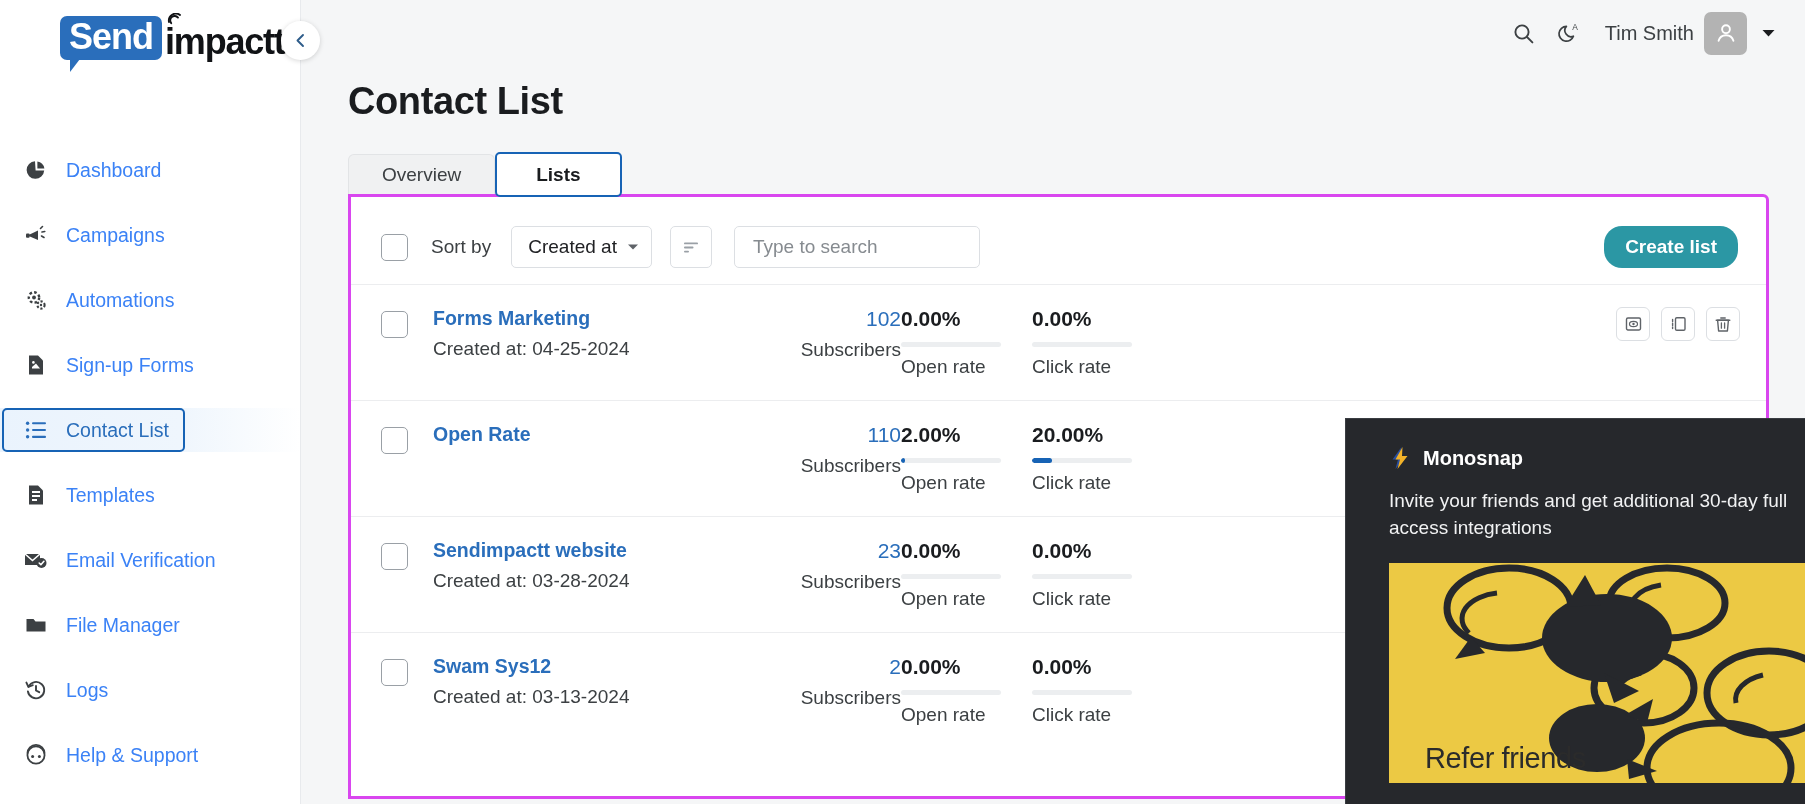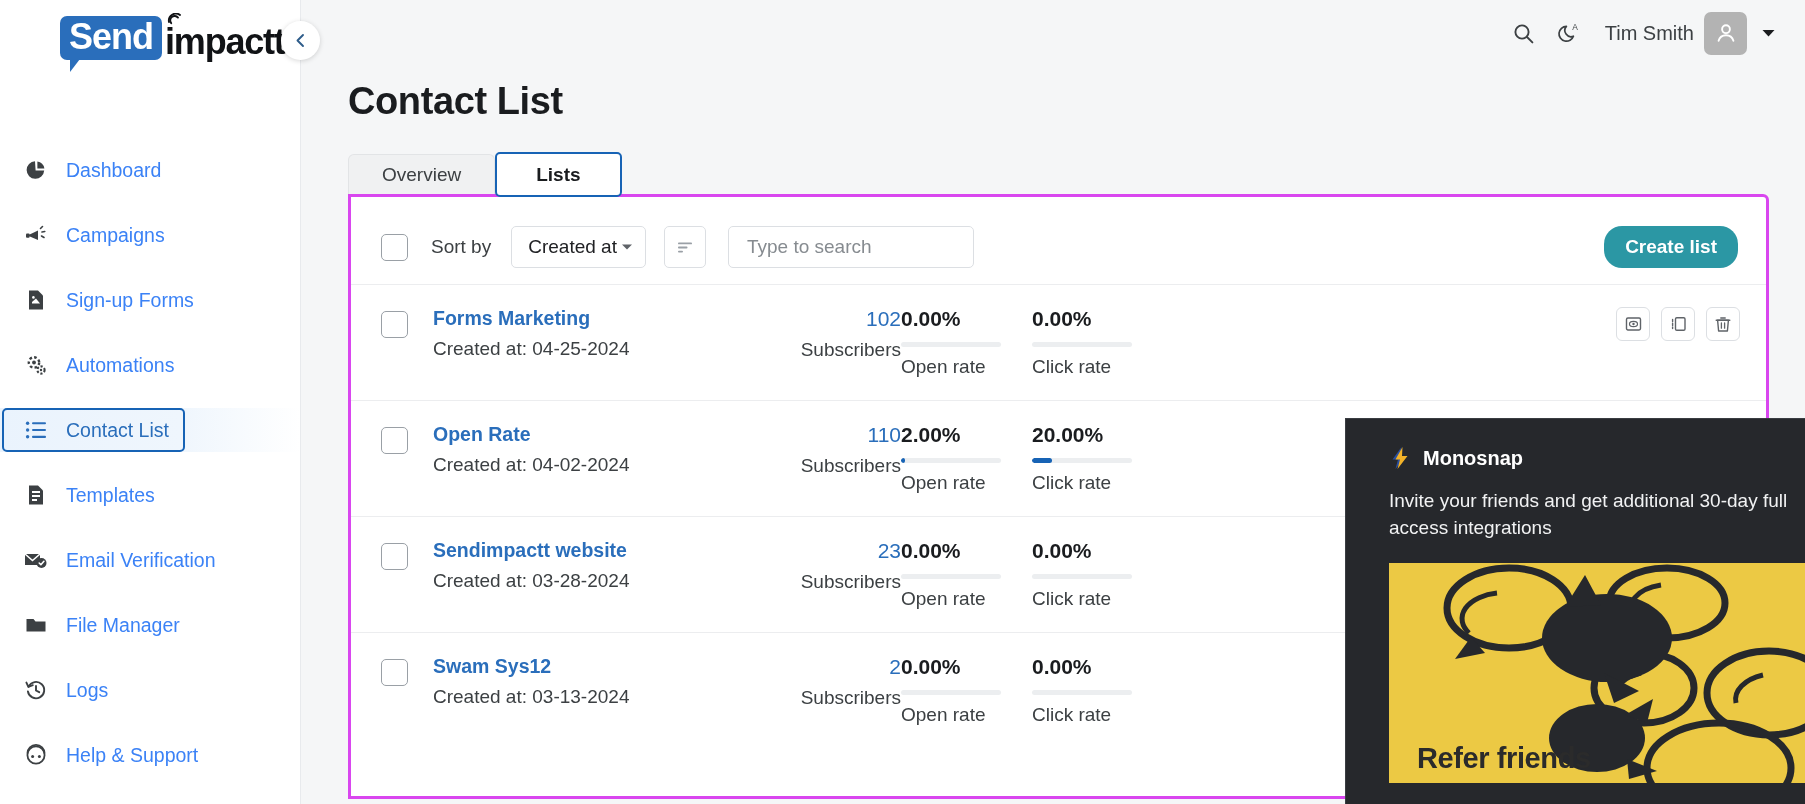--- a/index.html
+++ b/index.html
@@ -150,21 +150,21 @@
   .chk {
     width: 27px; height: 27px; border: 1.5px solid #9aa0a6; border-radius: 5px;
     background: #fff; cursor: pointer; min-width: 27px;
   }
   .sortby-label { font-size: 19px; color: #3c4043; margin-left: 23px; }
   .select-box {
     margin-left: 20px;
     height: 42px; min-width: 118px;
     border: 1px solid #dcdfe3; border-radius: 5px; background: #fff;
     display: flex; align-items: center; justify-content: space-between;
-    padding: 0 12px 0 16px; font-size: 19px; color: #202124; cursor: pointer; gap: 4px;
+    padding: 0 12px 0 16px; font-size: 19px; color: #202124; cursor: pointer; gap: 10px;
   }
   .icon-btn-sq {
     margin-left: 18px;
     width: 42px; height: 42px; border: 1px solid #dcdfe3; border-radius: 5px; background: #fff;
     display: flex; align-items: center; justify-content: center; cursor: pointer;
   }
   .search-box {
     margin-left: 22px;
     width: 246px; height: 42px;
     border: 1px solid #dcdfe3; border-radius: 5px; background: #fff;
@@ -235,22 +235,22 @@
   .ms-title { color: #ffffff; font-size: 20px; font-weight: bold; margin-left: 12px; }
   .ms-body {
     color: #f1f2f3; font-size: 19px; line-height: 1.42;
     padding: 18px 8px 0 27px;
   }
   .ms-banner {
     margin: 21px 0 0 27px; height: 220px; background: #ecc944;
     position: relative; overflow: hidden;
   }
   .ms-banner-text {
-    position: absolute; left: 28px; bottom: 8px;
-    font-size: 29px; font-weight: bold; color: #2b2b2b; letter-spacing: -0.4px;
+    position: absolute; left: 36px; bottom: 8px;
+    font-size: 29px; font-weight: normal; color: #2b2b2b; letter-spacing: -0.4px;
   }
 </style>
 </head>
 <body>
 
 <div class="app">
 
   <aside class="sidebar">
     <div class="logo-wrap">
       <div class="logo">
@@ -291,39 +291,39 @@
             <path d="M2.5 11.5 L13 6.5 L13 16 Z" fill="#3c4043"></path>
             <rect x="1" y="9.6" width="3.6" height="4.2" rx="1" fill="#3c4043"></rect>
             <path d="M15.5 4.5 L17.5 2.5 M17 8 L19.8 7.5 M16.5 12 L19 13.5" stroke="#3c4043" stroke-width="1.6" stroke-linecap="round"></path>
           </svg>
         </span>
         <span>Campaigns</span>
       </div>
 
       <div class="nav-item">
         <span class="nav-icon">
-          <svg width="20" height="22" viewBox="0 0 20 22">
-            <path d="M3 1.5 L12 1.5 L17 6.5 L17 20.5 L3 20.5 Z" fill="#3c4043"></path>
-            <path d="M6 13 L10 9.5 L14 14.5 L6 14.5 Z" fill="#ffffff"></path>
-            <circle cx="7.4" cy="8.4" r="1.3" fill="#ffffff"></circle>
-          </svg>
-        </span>
-        <span>Sign-up Forms</span>
-      </div>
-
-      <div class="nav-item">
-        <span class="nav-icon">
           <svg width="23" height="23" viewBox="0 0 23 23">
             <circle cx="9" cy="8.5" r="5.2" fill="none" stroke="#3c4043" stroke-width="2.4" stroke-dasharray="2.6 2.2"></circle>
             <circle cx="9" cy="8.5" r="1.9" fill="#3c4043"></circle>
             <circle cx="16" cy="16" r="3.6" fill="none" stroke="#3c4043" stroke-width="2.1" stroke-dasharray="2.2 1.8"></circle>
             <circle cx="16" cy="16" r="1.2" fill="#3c4043"></circle>
           </svg>
         </span>
         <span>Automations</span>
+      </div>
+
+      <div class="nav-item">
+        <span class="nav-icon">
+          <svg width="20" height="22" viewBox="0 0 20 22">
+            <path d="M3 1.5 L12 1.5 L17 6.5 L17 20.5 L3 20.5 Z" fill="#3c4043"></path>
+            <path d="M6 13 L10 9.5 L14 14.5 L6 14.5 Z" fill="#ffffff"></path>
+            <circle cx="7.4" cy="8.4" r="1.3" fill="#ffffff"></circle>
+          </svg>
+        </span>
+        <span>Sign-up Forms</span>
       </div>
 
       <div class="nav-item active">
         <span class="nav-box"></span>
         <span class="nav-icon">
           <svg width="22" height="20" viewBox="0 0 22 20">
             <circle cx="2.6" cy="3.2" r="1.7" fill="#2a6ebb"></circle>
             <circle cx="2.6" cy="10" r="1.7" fill="#2a6ebb"></circle>
             <circle cx="2.6" cy="16.8" r="1.7" fill="#2a6ebb"></circle>
             <rect x="7" y="2.2" width="14" height="2.1" rx="1" fill="#2a6ebb"></rect>
@@ -508,21 +508,20 @@
                 <path d="M6.4 7 L6.4 12.2 M9.6 7 L9.6 12.2" stroke="#5f6368" stroke-width="1.3" stroke-linecap="round"></path>
               </svg>
             </div>
           </div>
         </div>
 
         <div class="row">
           <div class="chk row-chk"></div>
           <div class="row-name-col">
             <a class="row-name">Open Rate</a>
-            <div class="row-sub">Created at: 04-02-2024</div>
           </div>
           <div class="subs-col">
             <div class="subs-num">110</div>
             <div class="subs-label">Subscribers</div>
           </div>
           <div class="rate-col">
             <div class="rate-val">2.00%</div>
             <div class="bar-track">
               <div class="bar-fill" style="width: 4%;"></div>
             </div>

